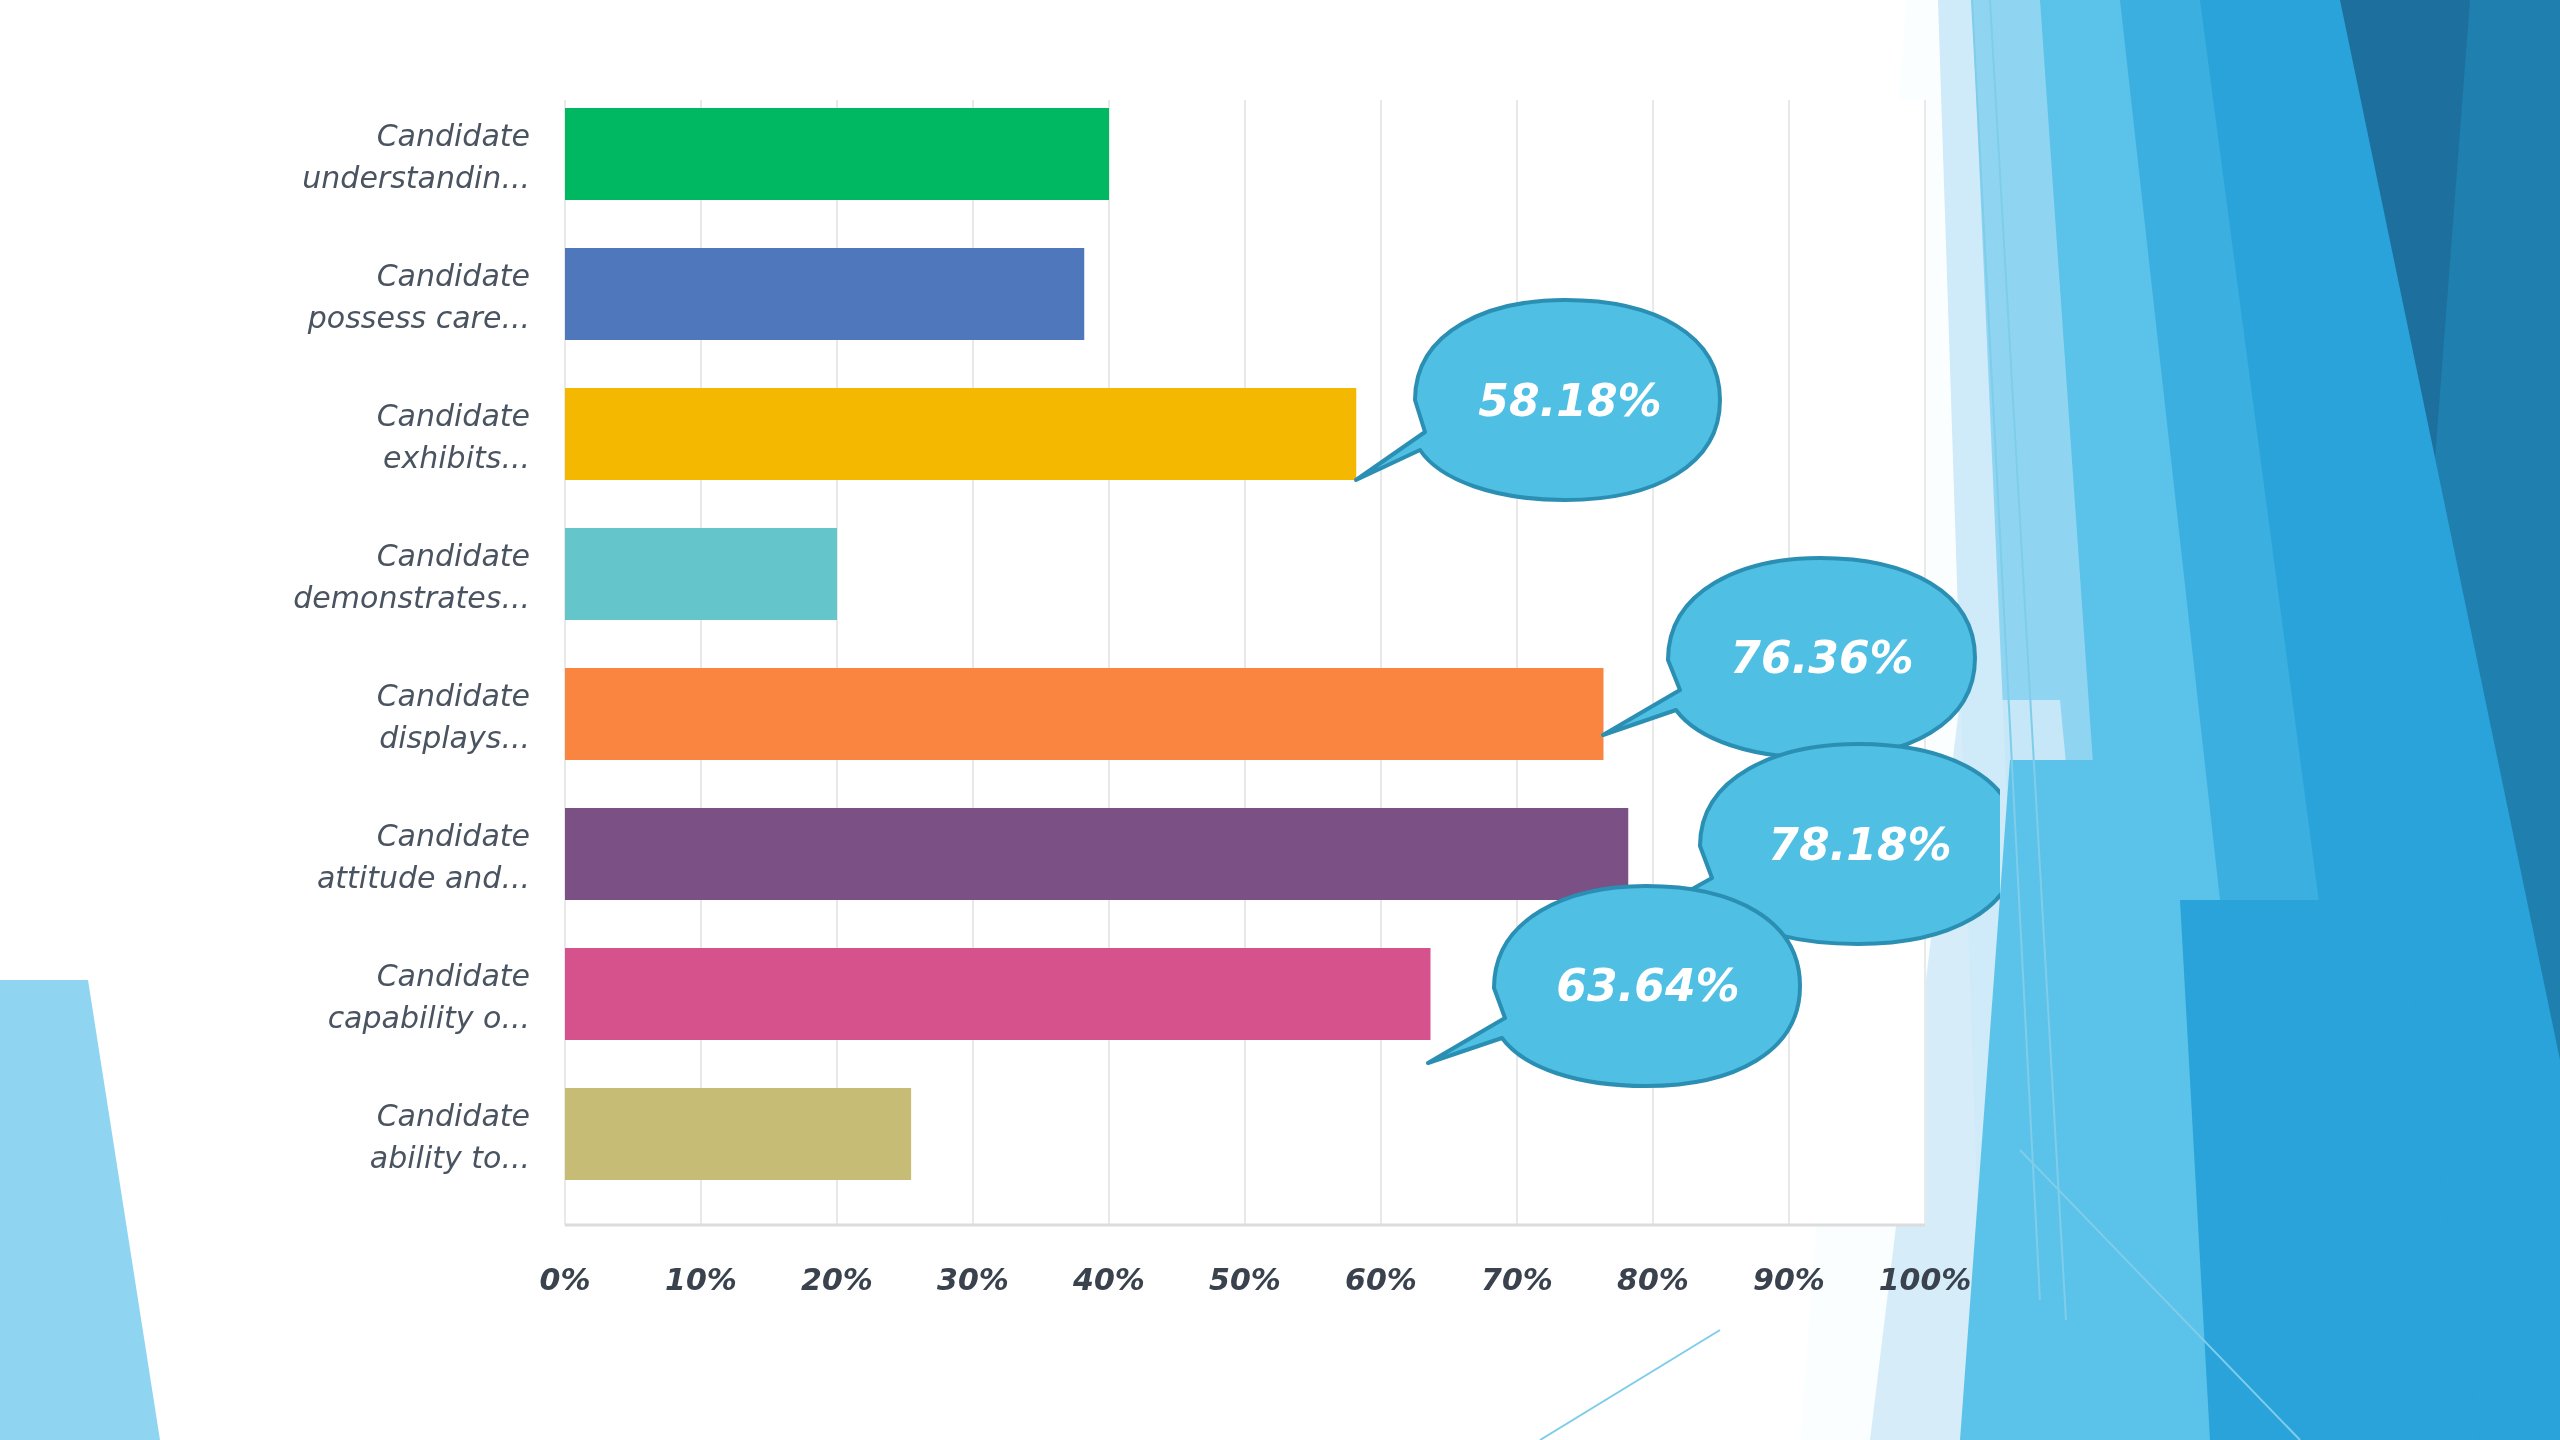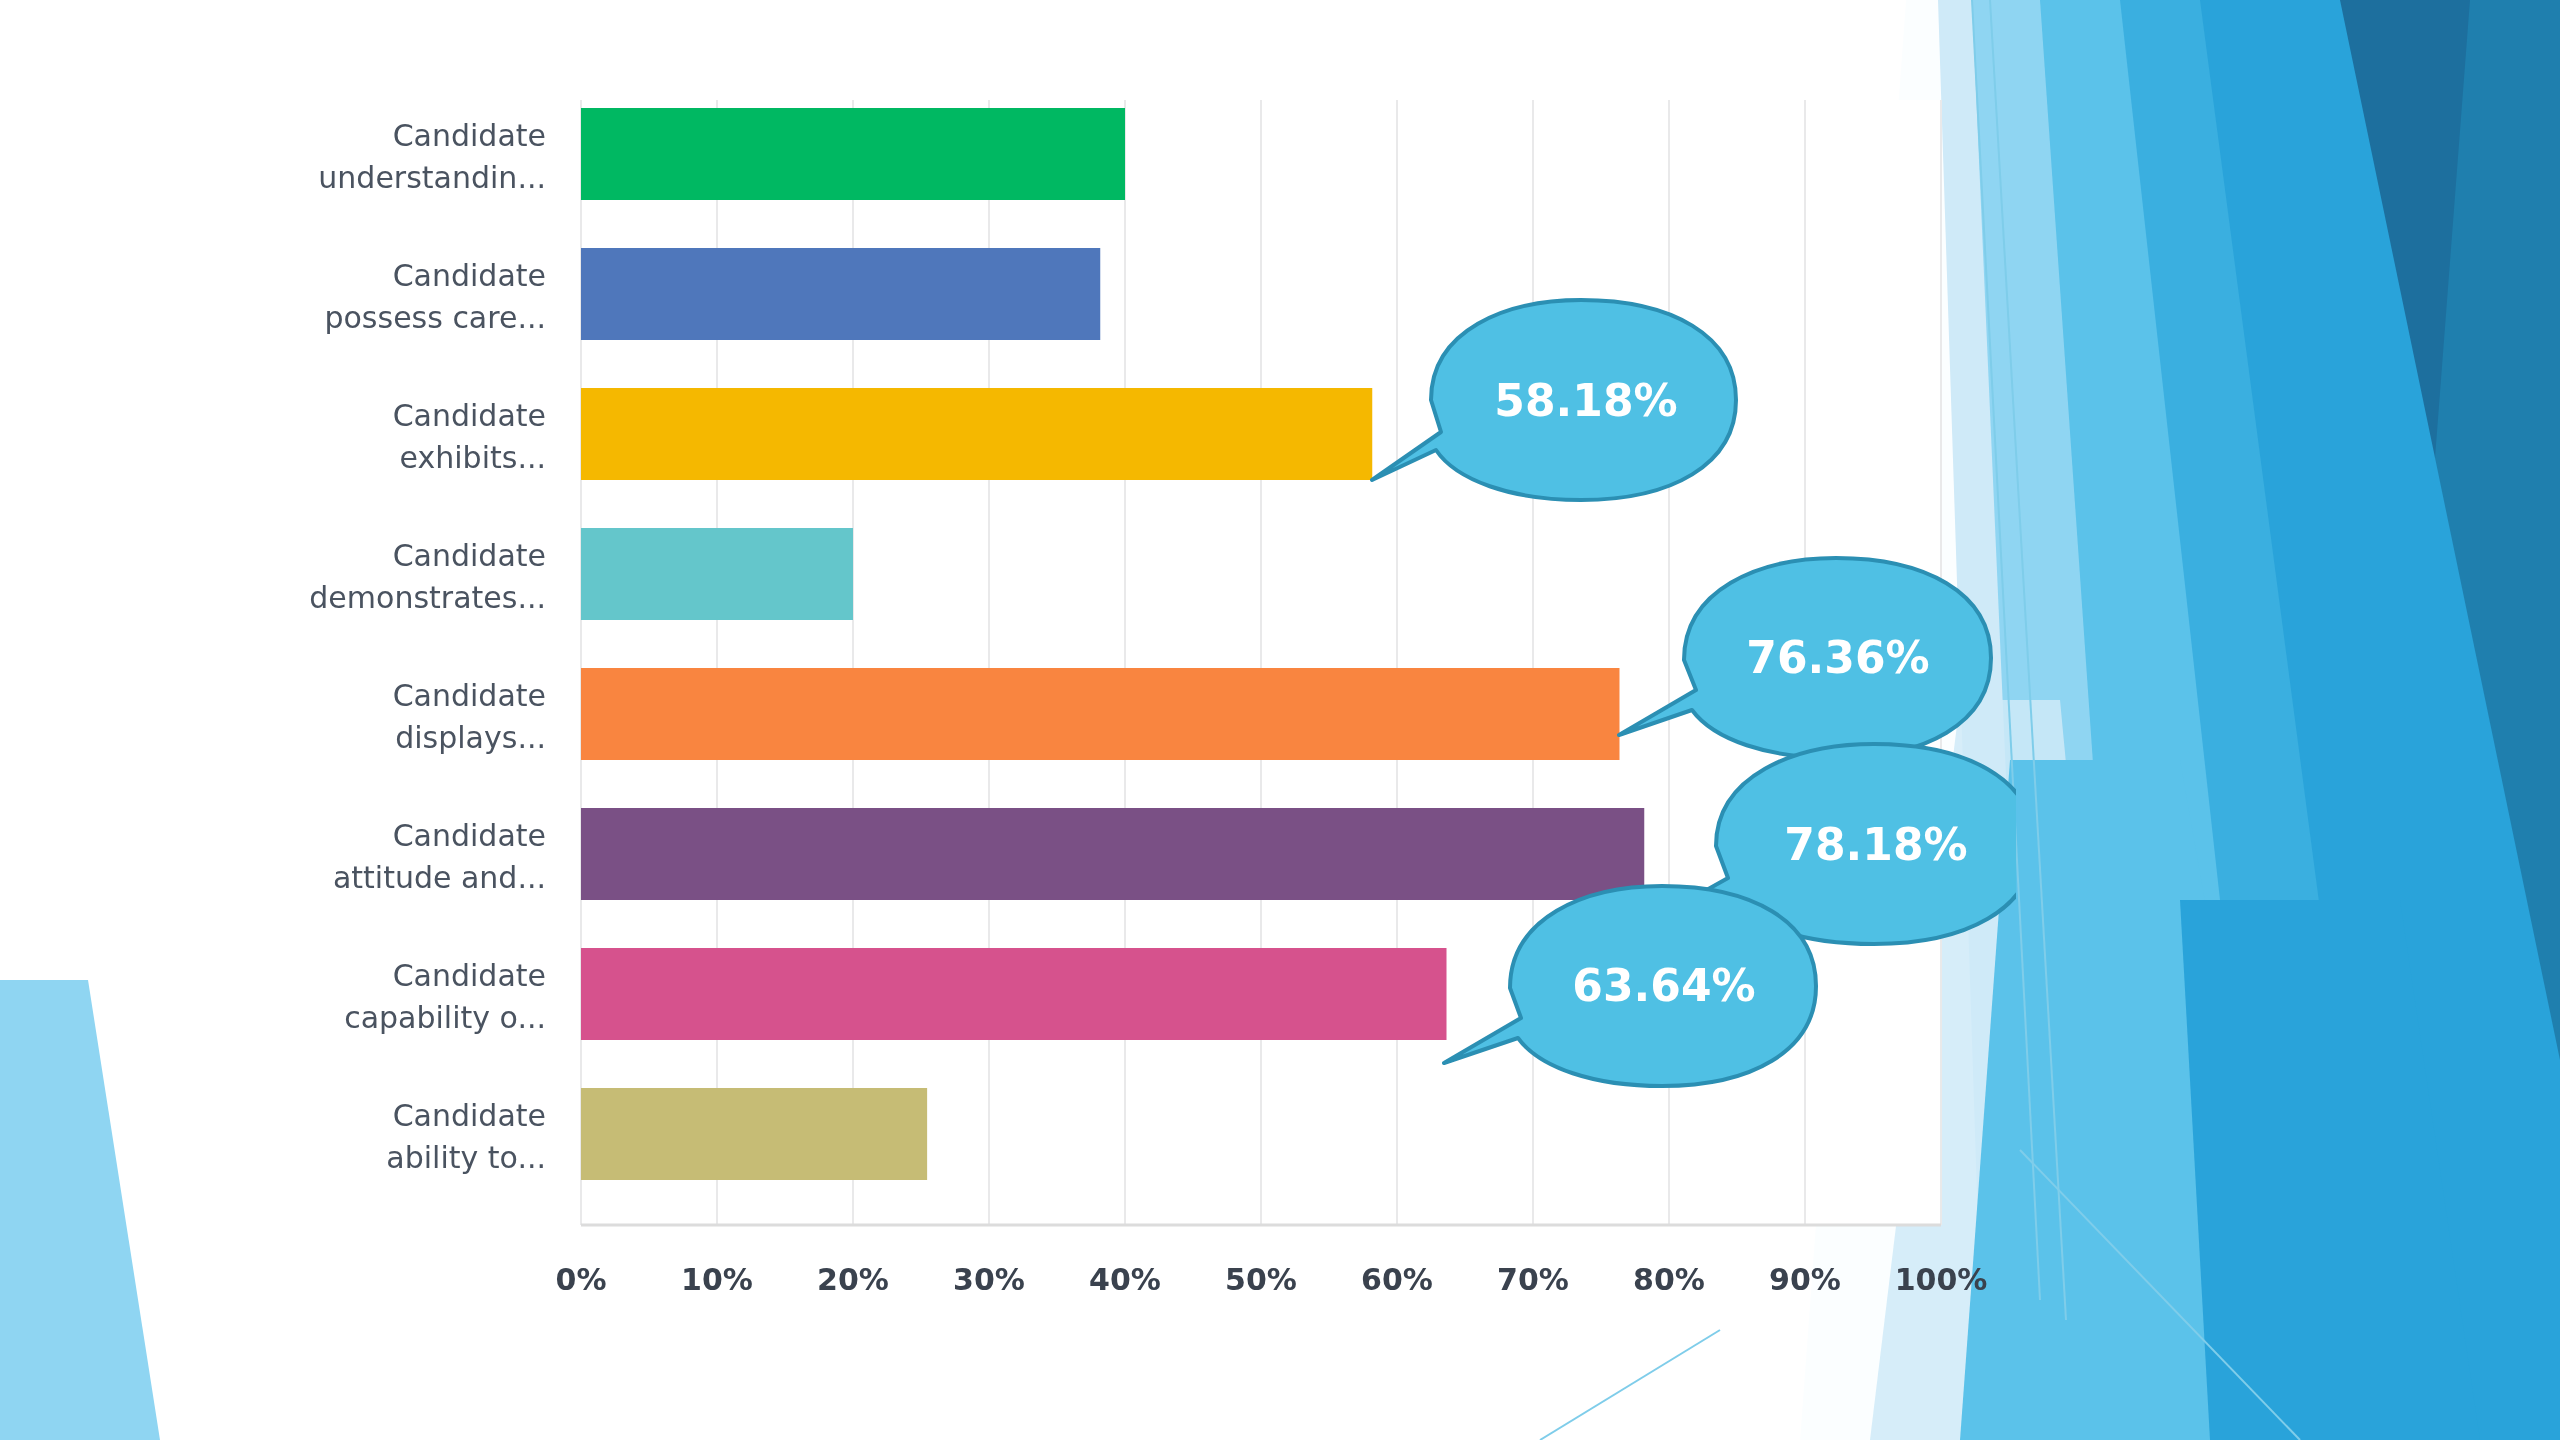--- a/index.html
+++ b/index.html
@@ -21,25 +21,26 @@
     inset: 0;
     width: 2560px;
     height: 1440px;
     z-index: 0;
     pointer-events: none;
   }
 
   
   #chart-area {
     position: absolute;
-    left: 16px;
+    left: 0;
     top: 0;
     width: 2000px;
     height: 1360px;
     z-index: 5;
+    font-style: italic;
   }
 
   .chart-svg {
     position: absolute;
     left: 0;
     top: 0;
   }
 
   .cat-label {
     font-family: "DejaVu Sans", sans-serif;

